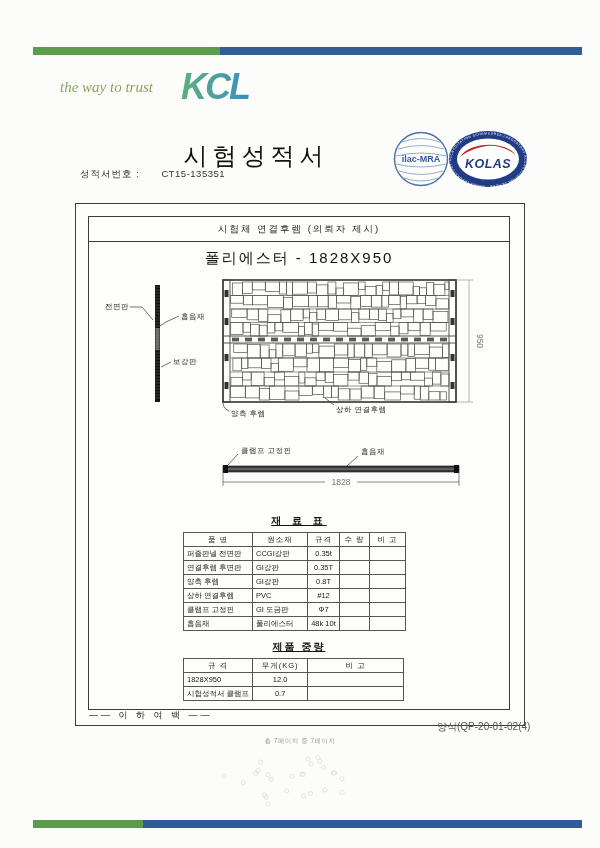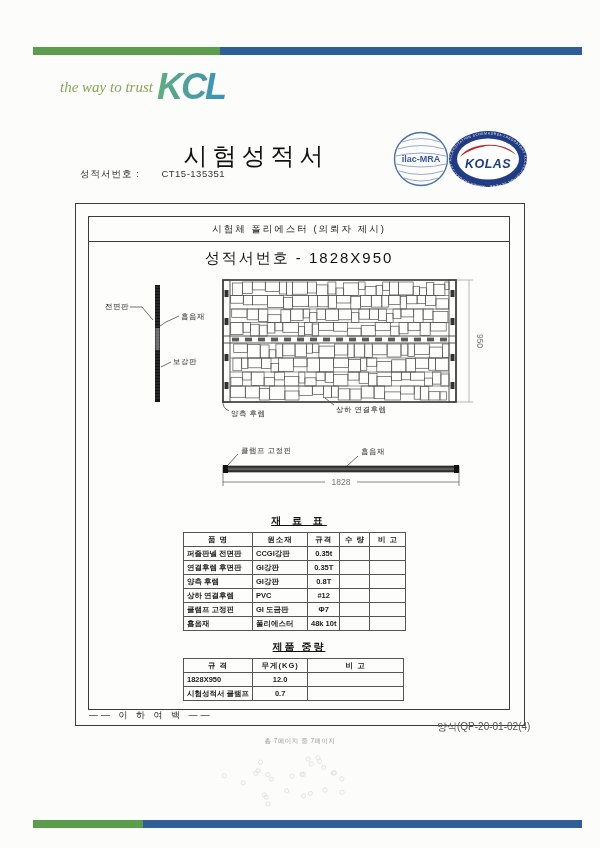--- a/index.html
+++ b/index.html
@@ -9,21 +9,21 @@
   .bar{position:absolute;height:8px;display:flex;}
   .bar .seg-green{background:#5b9c4d;}
   .bar .seg-blue{background:#2f5e96;}
   .bar-top{top:47px;left:33px;width:549px;}
   .bar-top .seg-green{width:187px;}
   .bar-top .seg-blue{width:362px;}
   .bar-bottom{top:820px;left:33px;width:549px;}
   .bar-bottom .seg-green{width:110px;}
   .bar-bottom .seg-blue{width:439px;}
   
-  .brand{position:absolute;top:72px;left:60px;display:flex;align-items:flex-end;}
+  .brand{position:absolute;top:72px;left:60px;display:flex;align-items:flex-end;gap:24px;}
   .tagline{font-family:"Liberation Serif","DejaVu Serif",serif;font-style:italic;
            font-size:15px;color:#86a558;padding-bottom:6px;}
   .kcl-logo{font-size:36px;font-weight:bold;font-style:italic;line-height:30px;margin-left:4px;
             letter-spacing:-2px;background:linear-gradient(90deg,#5fae7e,#3b8fc0);
             -webkit-background-clip:text;background-clip:text;color:transparent;}
   
   .doc-title{position:absolute;top:140px;left:0;width:512px;text-align:center;
              font-size:24px;letter-spacing:5px;color:#111;font-weight:500;}
   .report-line{position:absolute;top:168px;left:80px;font-size:9.5px;color:#333;letter-spacing:1px;}
   .report-line .num{margin-left:18px;letter-spacing:0.5px;}
@@ -37,21 +37,21 @@
               padding:6px 0 5px 0;border-bottom:1px solid #3c3c3c;}
   .drawing-title{font-size:15px;letter-spacing:2px;text-align:center;color:#111;
                  padding:7px 0 2px 0;}
   svg text{font-family:"Liberation Sans","DejaVu Sans",sans-serif;}
   .dwg-label{font-size:7.5px;fill:#2b2b2b;letter-spacing:0.5px;}
   .dim-text{font-size:8.5px;fill:#777;}
   
   .tbl-title{font-size:10px;font-weight:bold;letter-spacing:4px;text-align:center;
              text-decoration:underline;color:#111;margin:18px 0 4px 0;}
   table{border-collapse:collapse;table-layout:fixed;margin-left:94px;}
-  th,td{border:1px solid #555;font-size:7.5px;font-weight:bold;color:#222;
+  th,td{border:1px solid #555;font-size:7.5px;font-weight:normal;color:#222;
         height:13px;padding:0 3px;overflow:hidden;white-space:nowrap;}
   th{text-align:center;letter-spacing:1px;}
   td{text-align:left;}
   td.ctr{text-align:center;}
   .endnote{font-size:9px;letter-spacing:3px;text-align:left;color:#222;margin-top:8px;}
   
   .page-info{position:absolute;top:737px;left:50%;transform:translateX(-50%);
              font-size:6.5px;color:#9a9a9a;letter-spacing:0.5px;}
   .form-no{position:absolute;top:720px;left:437px;font-size:10px;color:#555;}
   .stamp{position:absolute;top:750px;left:215px;}
@@ -103,22 +103,22 @@
         </text>
         <ellipse cx="98" cy="31" rx="31" ry="20.5" fill="#ffffff"></ellipse>
         <path d="M70,29 C80,13 116,13 126,27 C116,19 102,16 92,19 C82,21 75,25 70,29 Z" fill="#c32026"></path>
         <text x="98" y="40" text-anchor="middle" font-size="12.5" font-weight="bold" font-style="italic" fill="#203c85" letter-spacing="0.5">KOLAS</text>
       </g>
     </svg>
   </div>
 
   <div class="doc-outer">
     <div class="doc-inner">
-      <div class="doc-header">시험체 폴리에스터 (의뢰자 제시)</div>
-      <div class="drawing-title">성적서번호 - 1828X950</div>
+      <div class="doc-header">시험체 연결후렘 (의뢰자 제시)</div>
+      <div class="drawing-title">폴리에스터 - 1828X950</div>
 
       <svg id="drawing" width="420" height="222" viewBox="0 0 420 222">
 
         <g>
           <rect x="66" y="15" width="5" height="117" fill="#161616"></rect>
           <g id="strip-ticks">
               <line x1="66" y1="17" x2="71" y2="17" stroke="#fff" stroke-width="0.5" opacity="0.3"></line>
               <line x1="66" y1="20" x2="71" y2="20" stroke="#fff" stroke-width="0.5" opacity="0.3"></line>
               <line x1="66" y1="23" x2="71" y2="23" stroke="#fff" stroke-width="0.5" opacity="0.3"></line>
               <line x1="66" y1="26" x2="71" y2="26" stroke="#fff" stroke-width="0.5" opacity="0.3"></line>

